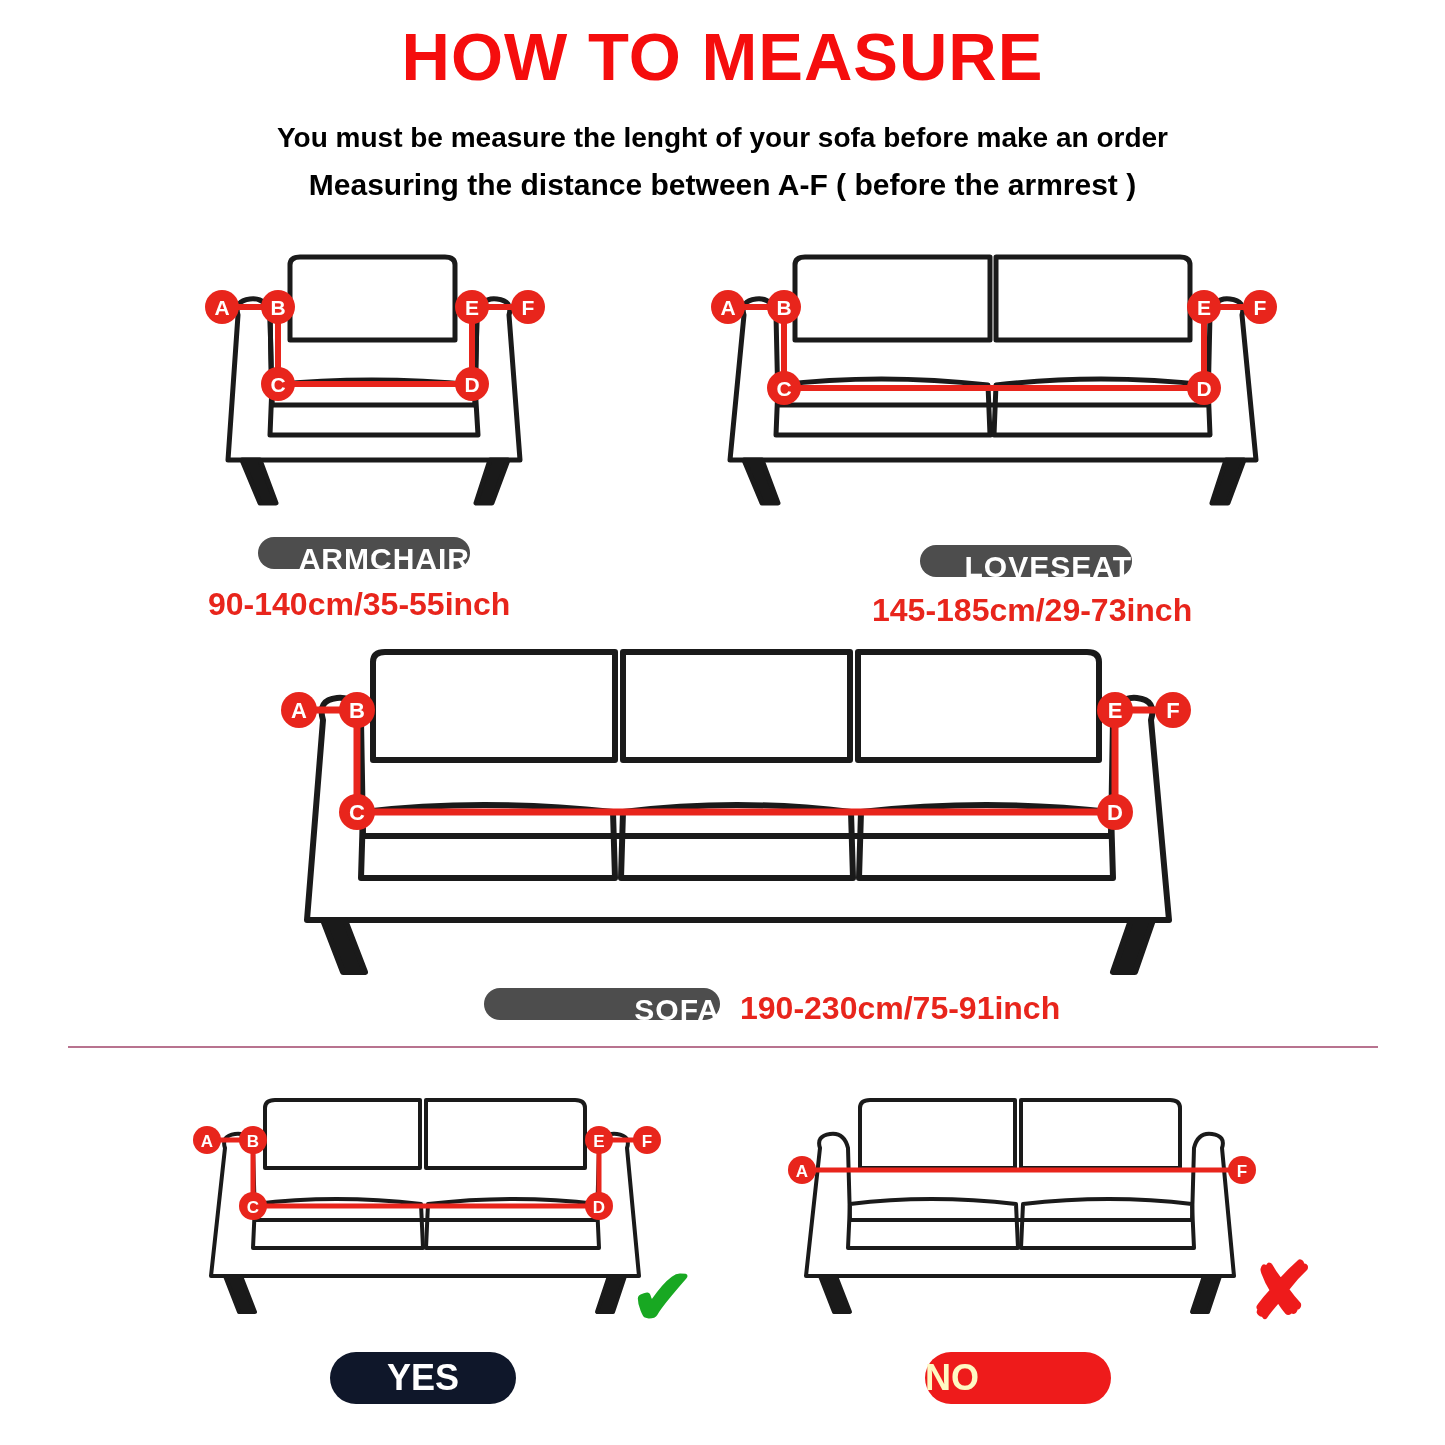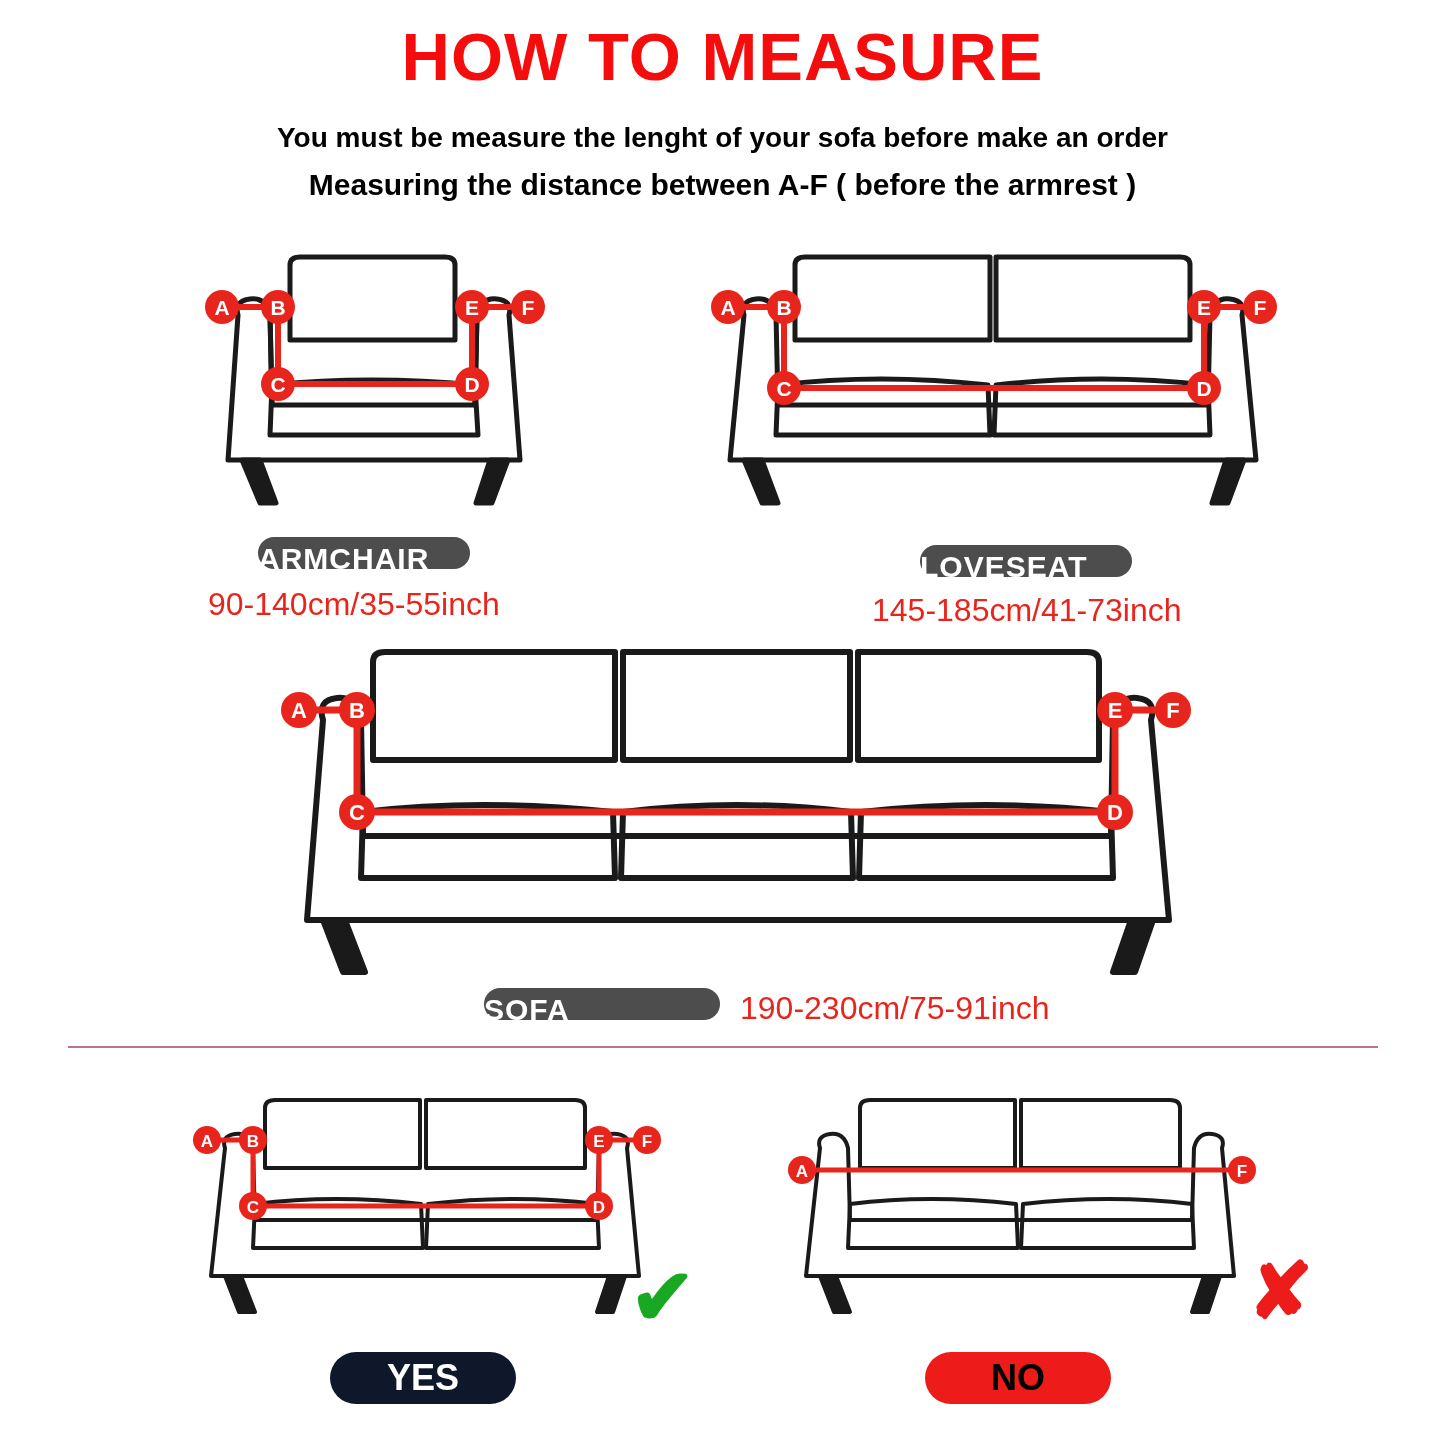--- a/index.html
+++ b/index.html
@@ -32,43 +32,43 @@
   .fig{position:absolute;}
   svg{display:block;overflow:visible;}
 
   .pill{
     position:absolute;
     background:#4d4d4d;
     color:#ffffff;
     border-radius:26px;
     font-size:30px;
     font-weight:bold;
-    text-align:left;
+    text-align:right;
     line-height:44px;
     height:32px;
     letter-spacing:1px;
   }
   .dim{
     position:absolute;
     color:#e8251c;
     font-size:32px;
-    font-weight:normal;
+    font-weight:bold;
     white-space:nowrap;
   }
   .divider{
     position:absolute;left:68px;top:1046px;width:1310px;height:2px;
     background:#b8738f;
   }
   .pill-yes{
     position:absolute;background:#0f172a;color:#fff;border-radius:26px;
     font-size:36px;font-weight:bold;text-align:center;line-height:52px;height:52px;
   }
   .pill-no{
-    position:absolute;background:#ee1b1b;color:#000000;border-radius:26px;
-    font-size:36px;font-weight:bold;text-align:center;line-height:52px;height:52px;
+    position:absolute;background:#ee1b1b;color:#fef9c3;border-radius:26px;
+    font-size:36px;font-weight:bold;line-height:52px;height:52px;
   }
   .mark-yes{position:absolute;color:#18a822;font-size:78px;font-weight:bold;line-height:1;}
   .mark-no{position:absolute;color:#ee1b1b;font-size:78px;font-weight:bold;line-height:1;}
 </style>
 </head>
 <body>
 
 <div class="page">
 
   <div class="title">HOW TO MEASURE</div>
@@ -156,21 +156,21 @@
         <circle cx="504" cy="143" r="17" fill="#e8251c"></circle>
         <text x="504" y="151" font-family="Liberation Sans, sans-serif" font-size="21" font-weight="bold" fill="#ffffff" text-anchor="middle">D</text>
         <circle cx="504" cy="62" r="17" fill="#e8251c"></circle>
         <text x="504" y="70" font-family="Liberation Sans, sans-serif" font-size="21" font-weight="bold" fill="#ffffff" text-anchor="middle">E</text>
         <circle cx="560" cy="62" r="17" fill="#e8251c"></circle>
         <text x="560" y="70" font-family="Liberation Sans, sans-serif" font-size="21" font-weight="bold" fill="#ffffff" text-anchor="middle">F</text>
       </g>
     </svg>
   </div>
   <div class="pill" style="left:920px;top:545px;width:212px;">LOVESEAT</div>
-  <div class="dim" style="left:872px;top:592px;">145-185cm/41-73inch</div>
+  <div class="dim" style="left:872px;top:592px;">145-185cm/29-73inch</div>
 
   <div class="fig" style="left:275px;top:640px;width:930px;height:340px;">
     <svg width="930" height="340" viewBox="0 0 930 340">
       <g fill="none" stroke="#1a1a1a" stroke-width="6" stroke-linejoin="round" stroke-linecap="round">
 
         <path d="M98 22 Q98 12 110 12 L340 12 L340 120 L98 120 Z"></path>
         <path d="M348 12 L575 12 L575 120 L348 120 Z"></path>
         <path d="M583 12 L812 12 Q824 12 824 22 L824 120 L583 120 Z"></path>
 
         <path d="M48 80 Q42 60 62 58 Q82 56 86 80 L88 196 L836 196 L838 80 Q842 56 862 58 Q882 60 876 80 L894 280 L32 280 Z"></path>

